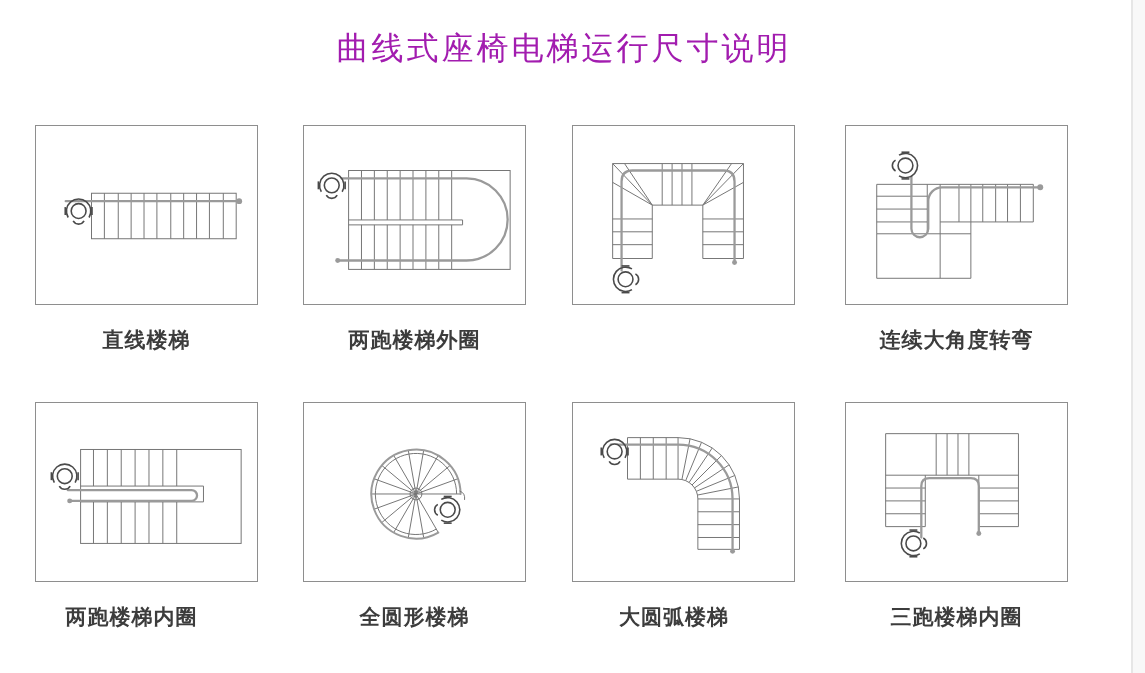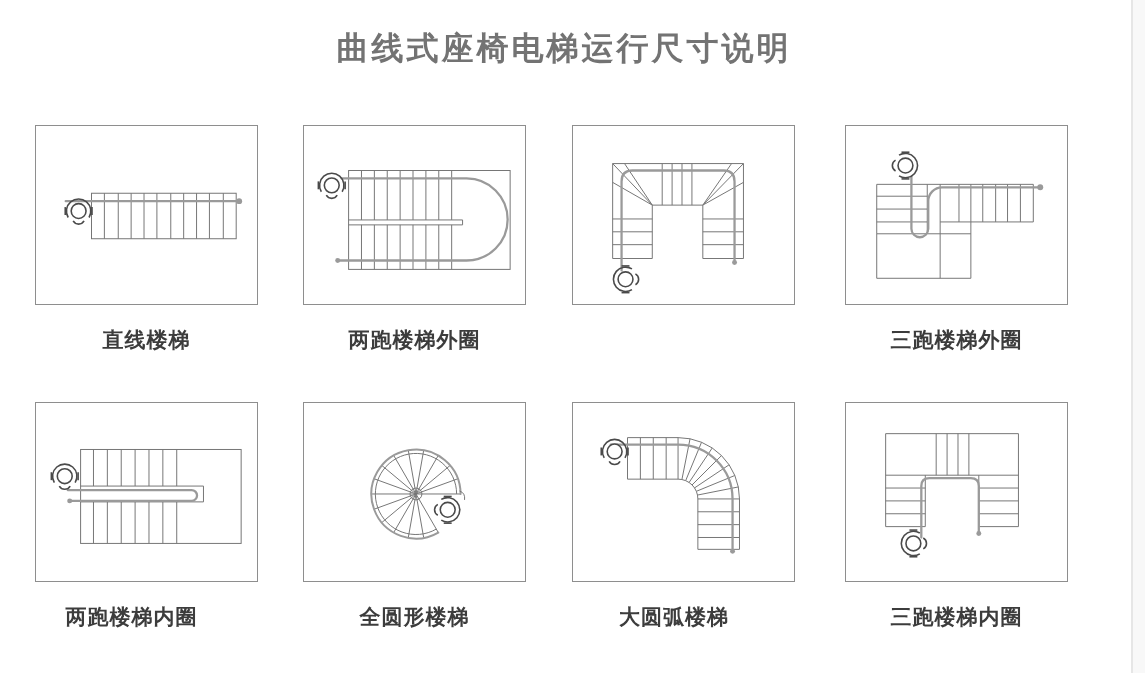--- a/index.html
+++ b/index.html
@@ -5,22 +5,22 @@
   * { margin:0; padding:0; box-sizing:border-box; }
   html,body { width:1145px; height:673px; }
   body {
     background:#ffffff;
     font-family:"Liberation Sans","DejaVu Sans",sans-serif;
     position:relative; overflow:hidden;
   }
   .page { position:absolute; left:0; top:0; width:1145px; height:673px; background:#ffffff; }
   .title {
     position:absolute; left:0; top:27px; width:1128px;
-    text-align:center; font-size:32px; font-weight:bold;
-    color:#737373; letter-spacing:3px;
+    text-align:center; font-size:32px; font-weight:normal;
+    color:#a21caf; letter-spacing:3px;
   }
   .cell { position:absolute; }
   .frame { border:1px solid #8e8e8e; background:#fff; width:223px; height:180px; }
   .frame svg { display:block; width:100%; height:100%; }
   .caption {
     text-align:center; font-size:21px; font-weight:bold;
     color:#3c3c3c; margin-top:21px; letter-spacing:1px; white-space:nowrap;
   }
   .scroll-strip {
     position:absolute; top:0; right:0; width:14px; height:673px;
@@ -164,21 +164,21 @@
           <line x1="31" y1="109" x2="126" y2="109"></line>
           <line x1="31" y1="109" x2="31" y2="154"></line>
           <line x1="31" y1="154" x2="126" y2="154"></line>
           <line x1="126" y1="97" x2="126" y2="154"></line>
         </g>
         <path class="rail" d="M 66,51 V 104 A 8.5 8.5 0 0 0 83,104 V 76 A 14 14 0 0 1 97,62 H 196"></path>
         <circle class="dot" cx="196" cy="62" r="3"></circle>
         <use href="#chairglyph" transform="translate(60,40) rotate(90)"></use>
       </svg>
     </div>
-    <div class="caption">三跑楼梯外圈</div>
+    <div class="caption">连续大角度转弯</div>
   </div>
 
   <div class="cell" style="left:35px; top:402px; width:193px;">
     <div class="frame">
       <svg viewBox="0 0 223 180" preserveAspectRatio="none">
         <rect class="steps" x="45" y="47" width="162" height="95"></rect>
         <g class="steps">
           <line x1="58" y1="47" x2="58" y2="84"></line>
             <line x1="72" y1="47" x2="72" y2="84"></line>
           <line x1="86" y1="47" x2="86" y2="84"></line>

